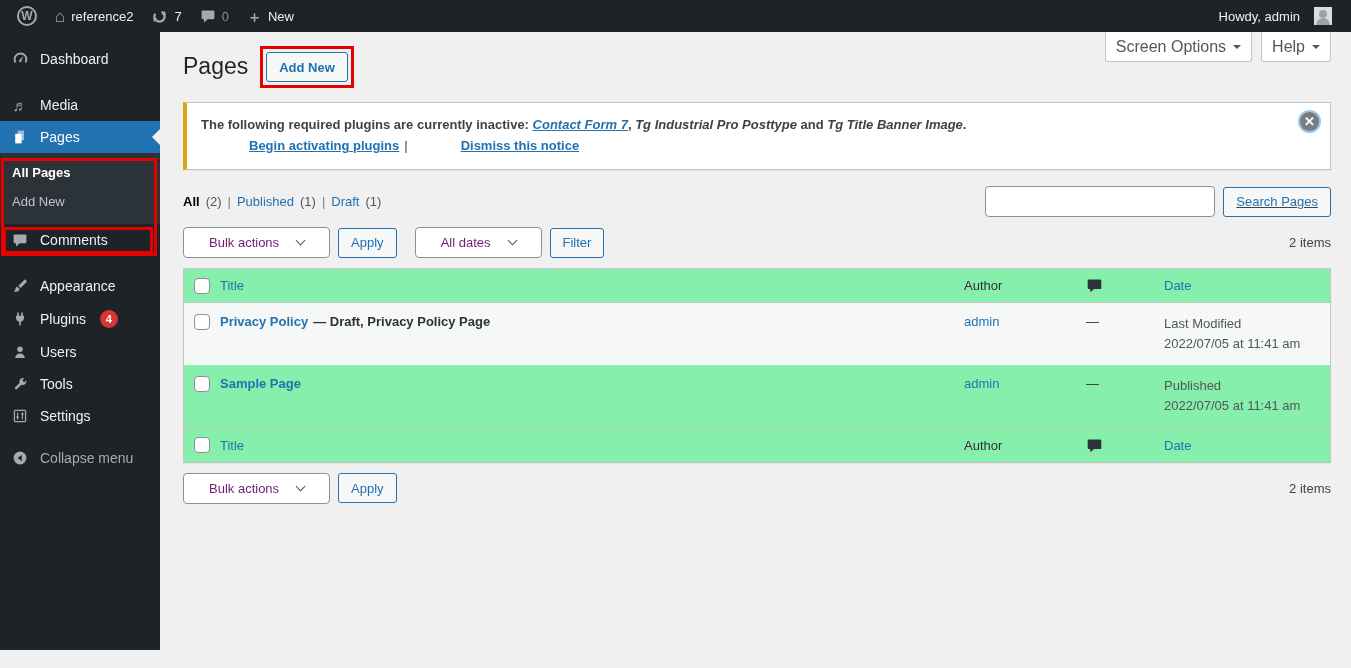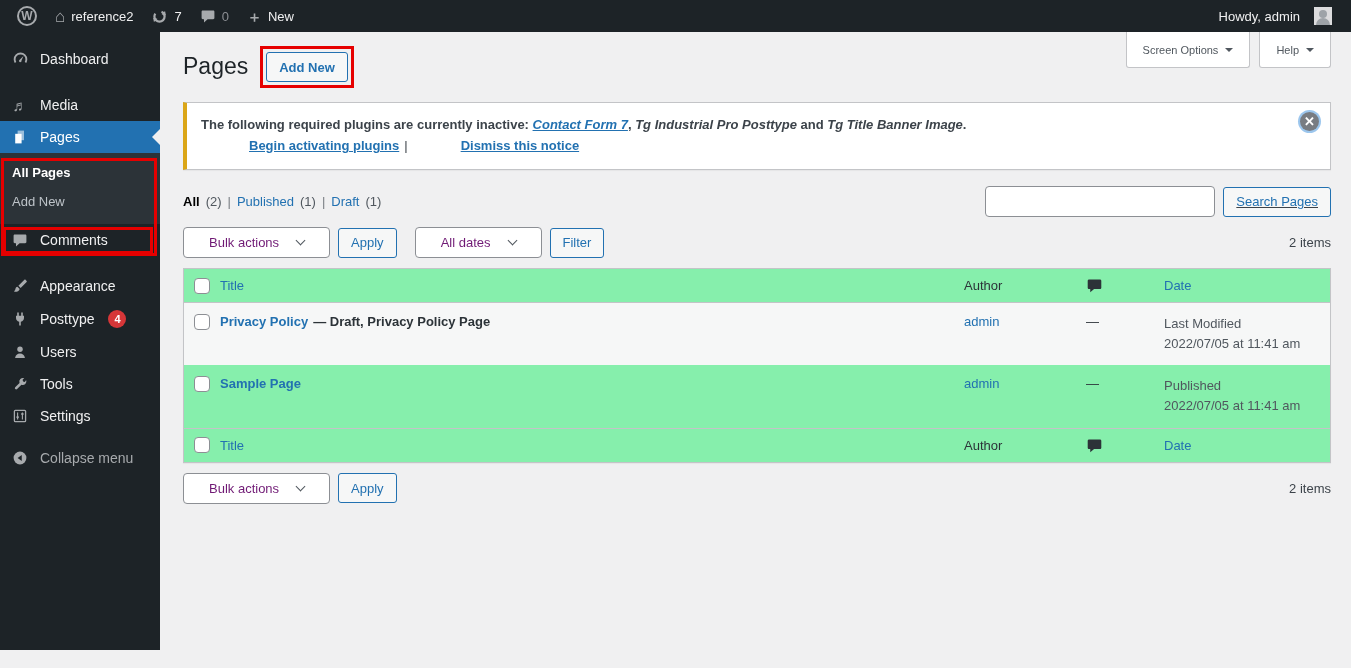--- a/index.html
+++ b/index.html
@@ -66,22 +66,22 @@
   .anno-pages-block { left:1px; top:158px; width:156px; height:98px; }
   .anno-addnew-side { left:3px; top:227px; width:150px; height:27px; }
   .red-wrap { border:3px solid #e60000; padding:3px; display:inline-block; }
 
   
   .content { margin:32px 0 0 160px; padding:10px 20px 0 23px; position:relative; }
 
   .screen-meta { position:absolute; top:0; right:20px; display:flex; gap:9px; }
   .meta-btn {
     background:#fff; border:1px solid #c3c4c7; border-top:none;
-    border-radius:0 0 3px 3px; height:36px; padding:0 16px;
-    display:flex; align-items:center; gap:7px; color:#50575e; cursor:pointer; font-size:11px;
+    border-radius:0 0 3px 3px; height:30px; padding:0 10px;
+    display:flex; align-items:center; gap:7px; color:#50575e; cursor:pointer; font-size:16px;
   }
   .caret-down { width:0; height:0; border:4px solid transparent; border-top-color:#50575e; margin-top:4px; }
 
   .page-header { display:flex; align-items:center; gap:12px; margin-top:4px; }
   .page-title { font-size:23px; font-weight:400; color:#1d2327; margin:0; line-height:1.3; }
   .btn {
     background:#f6f7f7; border:1px solid #2271b1; color:#2271b1;
     border-radius:3px; height:30px; padding:0 12px; font-size:13px;
     font-family:"Liberation Sans", sans-serif; cursor:pointer;
     display:inline-flex; align-items:center;
@@ -246,21 +246,21 @@
         </svg>
     </span>
     <span>Appearance</span>
   </div>
   <div class="menu-item">
     <span class="mi-icon">
       <svg width="16" height="16" viewBox="0 0 20 20" fill="currentColor">
           <path d="M6.5 2h2v4h3V2h2v4H15v2.5a5 5 0 0 1-4 4.9V18H9v-4.6a5 5 0 0 1-4-4.9V6h1.5z"></path>
         </svg>
     </span>
-    <span>Posttype</span>
+    <span>Plugins</span>
     <span class="badge">4</span>
   </div>
   <div class="menu-item">
     <span class="mi-icon">
       <svg width="16" height="16" viewBox="0 0 20 20" fill="currentColor">
           <circle cx="10" cy="6.5" r="3.4"></circle>
           <path d="M3.8 17.5c.6-3.8 3-5.7 6.2-5.7s5.6 1.9 6.2 5.7z"></path>
         </svg>
     </span>
     <span>Users</span>

